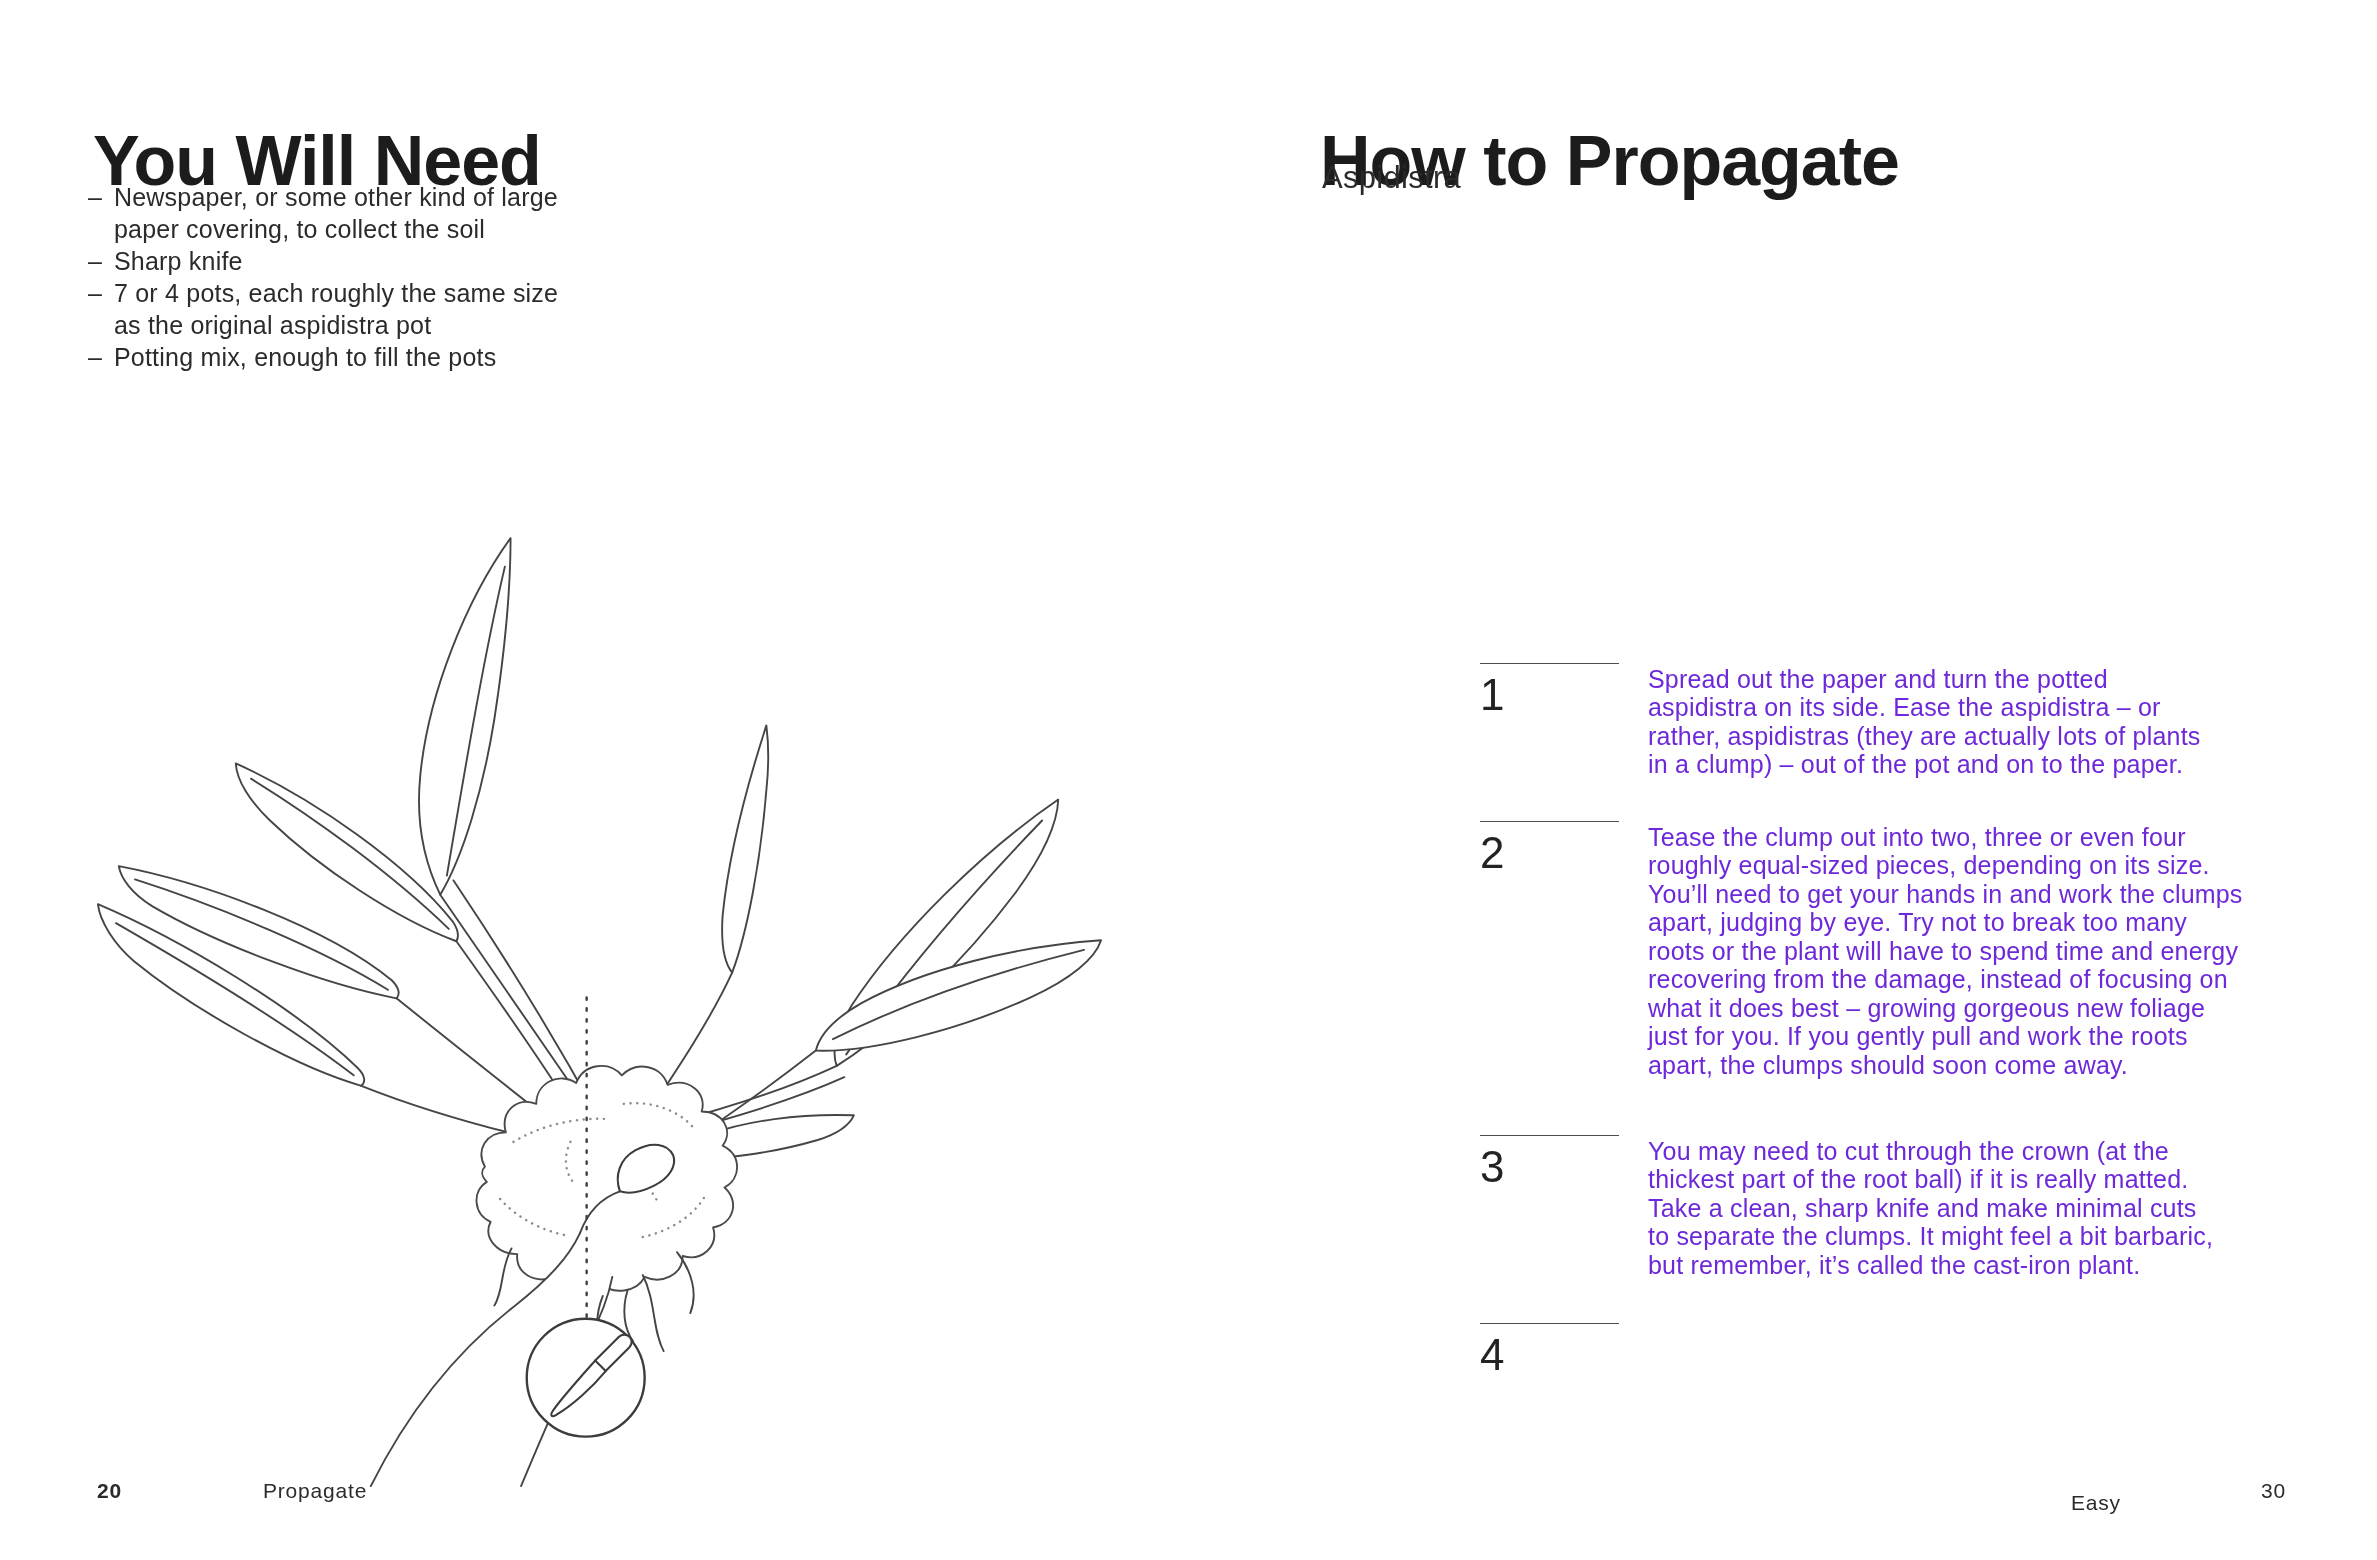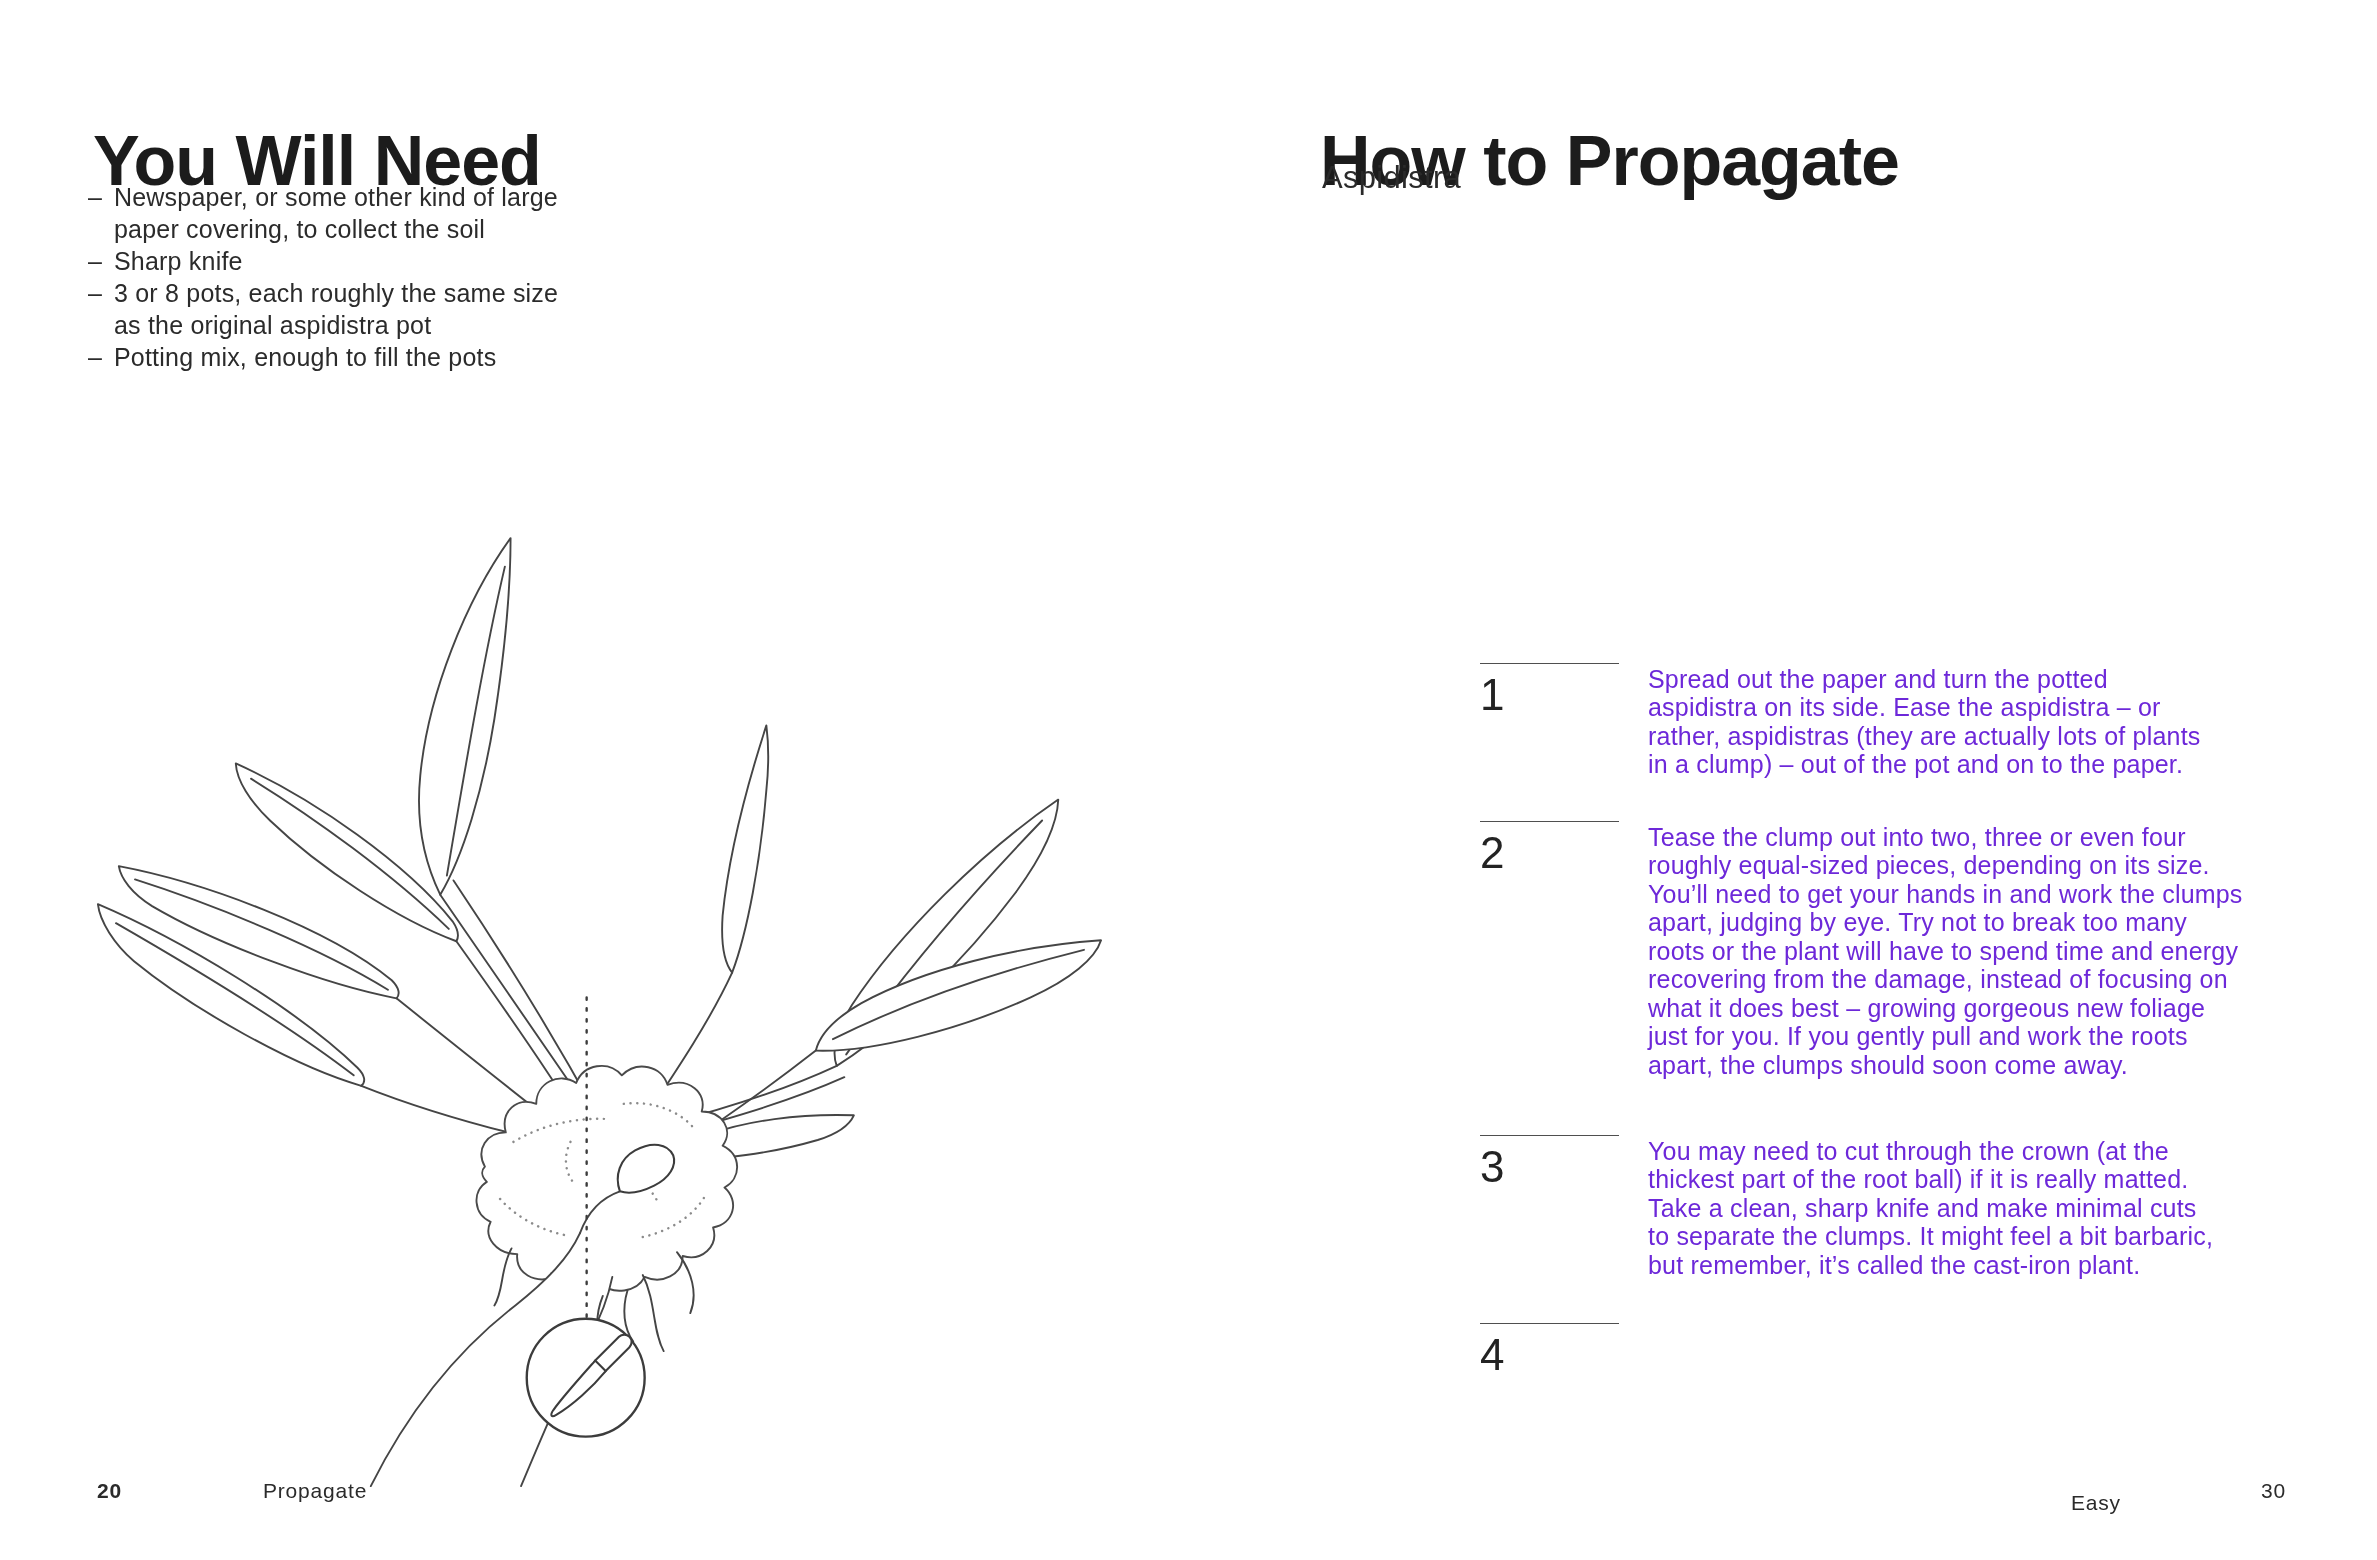--- a/index.html
+++ b/index.html
@@ -71,21 +71,21 @@
         <span class="dash">–</span>
         <span class="item-text">Newspaper, or some other kind of large
 paper covering, to collect the soil</span>
       </li>
       <li>
         <span class="dash">–</span>
         <span class="item-text">Sharp knife</span>
       </li>
       <li>
         <span class="dash">–</span>
-        <span class="item-text">3 or 8 pots, each roughly the same size
+        <span class="item-text">7 or 4 pots, each roughly the same size
 as the original aspidistra pot</span>
       </li>
       <li>
         <span class="dash">–</span>
         <span class="item-text">Potting mix, enough to fill the pots</span>
       </li>
     </ul>
 
     <svg id="illustration" viewBox="0 0 1160 1070" xmlns="http://www.w3.org/2000/svg" aria-hidden="false">
 

